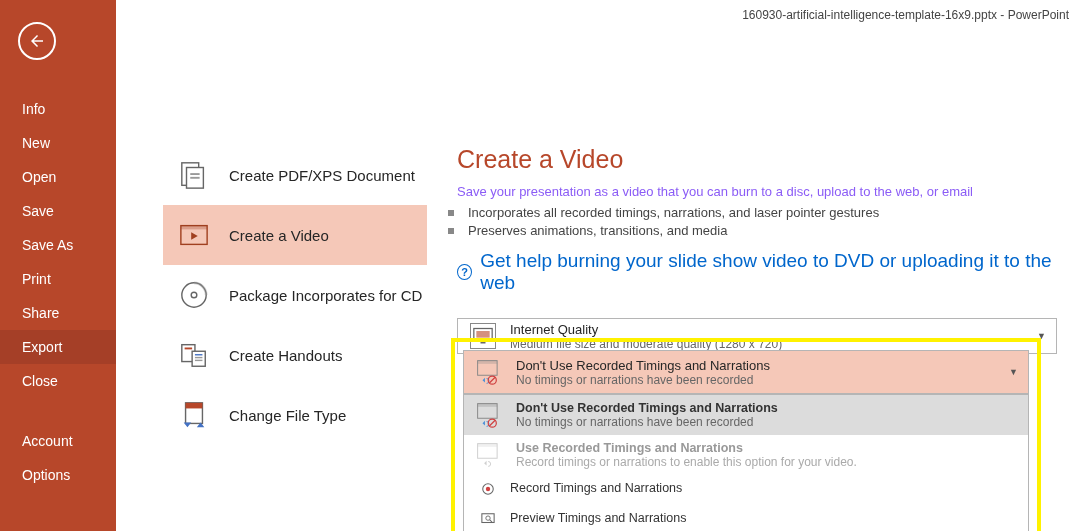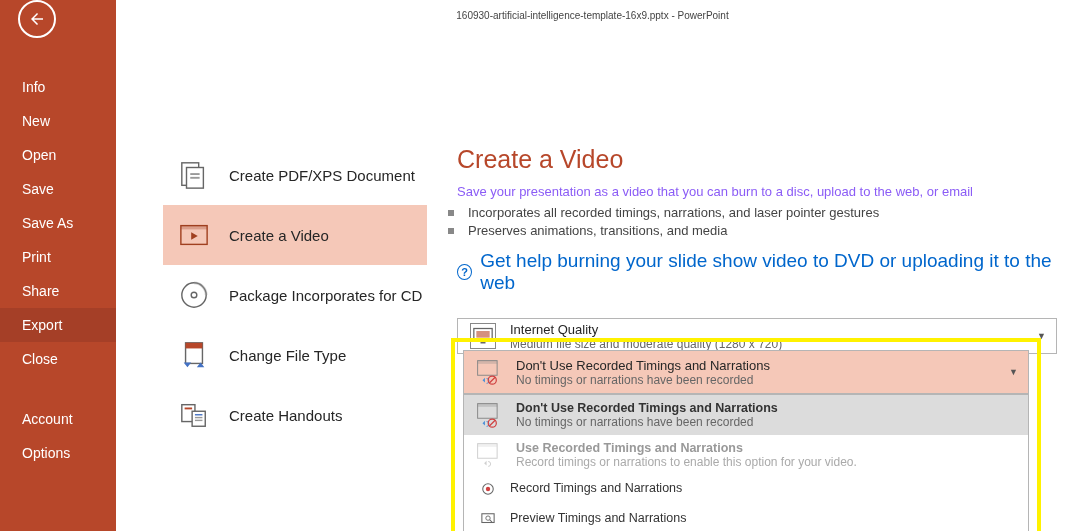--- a/index.html
+++ b/index.html
@@ -1,24 +1,24 @@
 <!DOCTYPE html>
 <html><head>
 <meta charset="utf-8">
 <style>
 *{box-sizing:border-box;margin:0;padding:0;font-family:"Segoe UI",Arial,sans-serif}
 body{width:1069px;height:531px;overflow:hidden;background:#fff;position:relative}
-.sidebar{position:absolute;left:0;top:0;width:116px;height:531px;background:#b7472a;color:#fff;}
+.sidebar{position:absolute;left:0;top:0;width:116px;height:531px;background:#b7472a;color:#fff;padding-top:22px}
 .back-btn{width:38px;height:38px;border:2px solid #fff;border-radius:50%;margin-left:18px;display:flex;align-items:center;justify-content:center;cursor:pointer}
 .back-btn svg{fill:#fff}
 .sidebar-items{margin-top:32px}
 .sidebar-item{padding:9px 0 9px 22px;font-size:14px;cursor:pointer}
 .sidebar-item.active{background:#a53f27}
 .sidebar-gap{height:26px}
-.title-bar{position:absolute;top:0;left:116px;right:0;height:30px;display:flex;align-items:center;justify-content:center;font-size:10px;color:#444}
+.title-bar{position:absolute;top:0;left:116px;right:0;height:30px;display:flex;align-items:center;justify-content:flex-end;font-size:12px;color:#444}
 .main{position:absolute;left:116px;top:30px;right:0;bottom:0;background:#fff;display:flex}
 .page-title{position:absolute;left:156px;top:55px;font-size:38px;font-weight:300;color:#2b2b2b}
 .export-list{width:320px;padding:115px 0 0 47px}
 .export-item{display:flex;align-items:center;height:60px;padding-left:14px;cursor:pointer}
 .export-item.active{background:#f5c8b8}
 .export-icon{width:34px;height:34px;display:flex;align-items:center;justify-content:center;margin-right:18px}
 .export-label{font-size:15px;color:#262626}
 .right-pane{flex:1;padding:115px 12px 0 30px;position:relative}
 .section-title{font-size:25px;color:#b7472a;font-weight:400;margin-bottom:10px}
 .desc{font-size:13px;color:#8b5cf6;margin-bottom:6px}
@@ -109,39 +109,39 @@
             <circle cx="16" cy="16" r="13" fill="none" stroke="#666" stroke-width="1.5"></circle>
             <circle cx="16" cy="16" r="3" fill="none" stroke="#666" stroke-width="1.5"></circle>
             <path d="M16 3 A13 13 0 0 1 29 16" fill="none" stroke="#999" stroke-width="3" opacity="0.4"></path>
           </svg>
         </div>
       <span class="export-label">Package Incorporates for CD</span>
     </div>
     <div class="export-item">
       <div class="export-icon">
           <svg width="30" height="30" viewBox="0 0 32 32">
-            <rect x="7" y="3" width="18" height="22" fill="none" stroke="#666" stroke-width="1.5"></rect>
-            <rect x="7" y="3" width="18" height="6" fill="#b7472a"></rect>
-            <path d="M5 24 h8 l-4 5 z M27 29 h-8 l4 -5 z" fill="#4472c4"></path>
-          </svg>
-        </div>
-      <span class="export-label">Change File Type</span>
-    </div>
-    <div class="export-item">
-      <div class="export-icon">
-          <svg width="30" height="30" viewBox="0 0 32 32">
             <rect x="3" y="5" width="14" height="18" fill="none" stroke="#666" stroke-width="1.5"></rect>
             <rect x="6" y="8" width="8" height="2" fill="#b7472a"></rect>
             <rect x="14" y="12" width="14" height="16" fill="#fff" stroke="#666" stroke-width="1.5"></rect>
             <rect x="17" y="15" width="8" height="1.5" fill="#4472c4"></rect>
             <rect x="17" y="18" width="8" height="1.5" fill="#999"></rect>
             <rect x="17" y="21" width="8" height="1.5" fill="#999"></rect>
           </svg>
         </div>
       <span class="export-label">Create Handouts</span>
+    </div>
+    <div class="export-item">
+      <div class="export-icon">
+          <svg width="30" height="30" viewBox="0 0 32 32">
+            <rect x="7" y="3" width="18" height="22" fill="none" stroke="#666" stroke-width="1.5"></rect>
+            <rect x="7" y="3" width="18" height="6" fill="#b7472a"></rect>
+            <path d="M5 24 h8 l-4 5 z M27 29 h-8 l4 -5 z" fill="#4472c4"></path>
+          </svg>
+        </div>
+      <span class="export-label">Change File Type</span>
     </div>
   </div>
 
   <div class="right-pane">
     <h2 class="section-title">Create a Video</h2>
     <p class="desc">Save your presentation as a video that you can burn to a disc, upload to the web, or email</p>
     <ul class="bullets">
       <li>Incorporates all recorded timings, narrations, and laser pointer gestures</li>
       <li>Preserves animations, transitions, and media</li>
     </ul>

